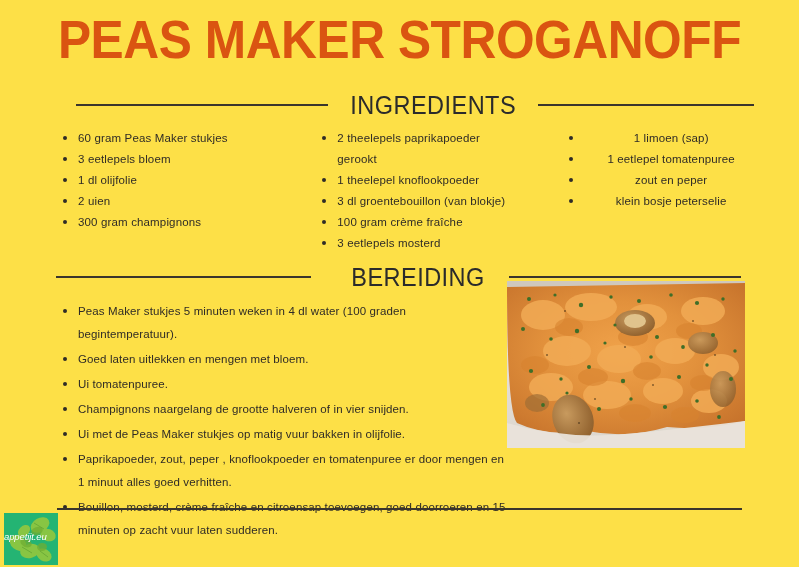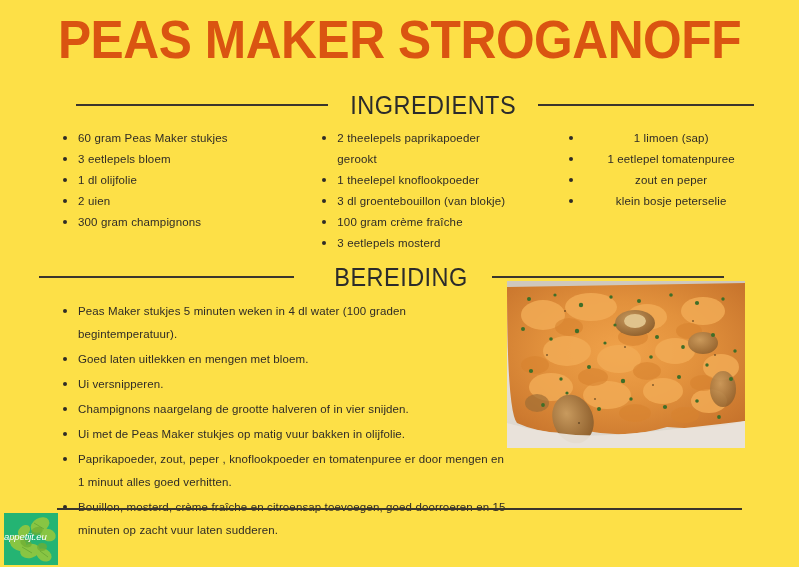--- a/index.html
+++ b/index.html
@@ -64,21 +64,21 @@
   #ingredients-head {
     top: 90px;
     left: 76px;
     width: 678px;
   }
   #ingredients-head .rule-left { width: 252px; margin-right: 17px; }
   #ingredients-head .rule-right { flex: 1; margin-left: 17px; }
 
   #bereiding-head {
     top: 262px;
-    left: 39px;
+    left: 56px;
     width: 685px;
   }
   #bereiding-head .rule-left { width: 255px; margin-right: 36px; }
   #bereiding-head .rule-right { flex: 1; margin-left: 20px; }
 
   
   .ingredients-wrap {
     position: absolute;
     top: 128px;
     left: 58px;
@@ -249,21 +249,21 @@
   <div class="section-head" id="bereiding-head">
     <div class="rule rule-left"></div>
     <div class="sec-label">BEREIDING</div>
     <div class="rule rule-right"></div>
   </div>
 
   <div class="steps-wrap">
     <ul class="steps">
       <li>Peas Maker stukjes 5 minuten weken in 4 dl water (100 graden begintemperatuur).</li>
       <li>Goed laten uitlekken en mengen met bloem.</li>
-      <li>Ui versnipperen.</li>
+      <li>Ui tomatenpuree.</li>
       <li>Champignons naargelang de grootte halveren of in vier snijden.</li>
       <li>Ui met de Peas Maker stukjes op matig vuur bakken in olijfolie.</li>
       <li>Paprikapoeder, zout, peper , knoflookpoeder en tomatenpuree er door mengen en 1 minuut alles goed verhitten.</li>
       <li>Bouillon, mosterd, crème fraîche en citroensap toevoegen, goed doorroeren en 15 minuten op zacht vuur laten sudderen.</li>
 
     </ul>
   </div>
 
   <div class="dish-photo">
     <svg width="238" height="167" viewBox="0 0 238 167" xmlns="http://www.w3.org/2000/svg">

